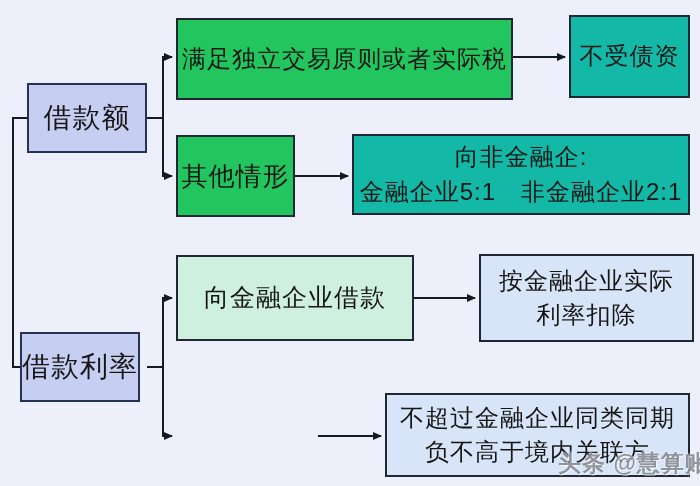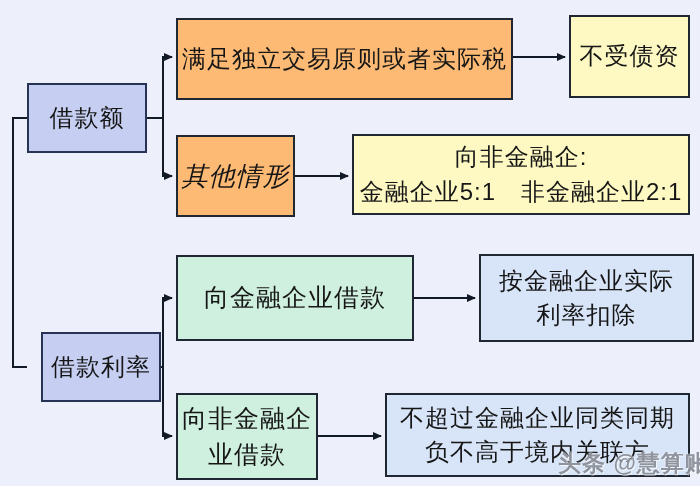--- a/index.html
+++ b/index.html
@@ -27,28 +27,28 @@
     justify-content:center;
     text-align:center;
     color:#161616;
     line-height:1.42;
     letter-spacing:1px;
   }
   .node span{display:block;white-space:nowrap;}
   .topic{
     background:#c6cff2;
     border-color:#273355;
-    font-size:24px;
+    font-size:28px;
     font-weight:500;
   }
-  .cond{background:#fdba74;font-size:24px;}
-  .pink{background:#fef9c3;font-size:24px;}
+  .cond{background:#22c55e;font-size:24px;}
+  .pink{background:#14b8a6;font-size:24px;}
   .green{background:#cff0df;font-size:25px;}
   .blue{background:#d8e5f8;font-size:24px;}
-  .single{font-size:26px;font-style:italic;}
+  .single{font-size:26px;}
   .watermark{
     position:absolute;
     left:558px;top:448px;
     font-size:23px;
     font-weight:bold;
     color:rgba(125,130,142,0.85);
     text-shadow:0 0 2px rgba(255,255,255,0.9), 1px 1px 0 rgba(255,255,255,0.6);
     white-space:nowrap;
     letter-spacing:1px;
   }
@@ -96,37 +96,33 @@
 
   <div class="node cond single" style="left:176px;top:135px;width:119px;height:82px">
     <span>其他情形</span>
   </div>
 
   <div class="node pink" style="left:352px;top:134px;width:338px;height:81px">
     <span>向非金融企:</span>
     <span>金融企业5:1　非金融企业2:1</span>
   </div>
 
-  <div class="node topic" style="left:41px;top:332px;width:120px;height:70px">
+  <div class="node topic" style="left:20px;top:332px;width:120px;height:70px">
     <span>借款利率</span>
   </div>
 
   <div class="node green" style="left:176px;top:255px;width:238px;height:86px">
     <span>向金融企业借款</span>
   </div>
 
   <div class="node blue" style="left:479px;top:254px;width:215px;height:88px">
     <span>按金融企业实际</span>
     <span>利率扣除</span>
   </div>
 
-  <div class="node green" style="left:176px;top:393px;width:142px;height:87px">
-    <span>向非金融企</span>
-    <span>业借款</span>
-  </div>
 
   <div class="node blue" style="left:385px;top:393px;width:305px;height:84px">
     <span>不超过金融企业同类同期</span>
     <span>负不高于境内关联方</span>
   </div>
 
   <div class="watermark">头条 @慧算账</div>
 
 </div>
 

